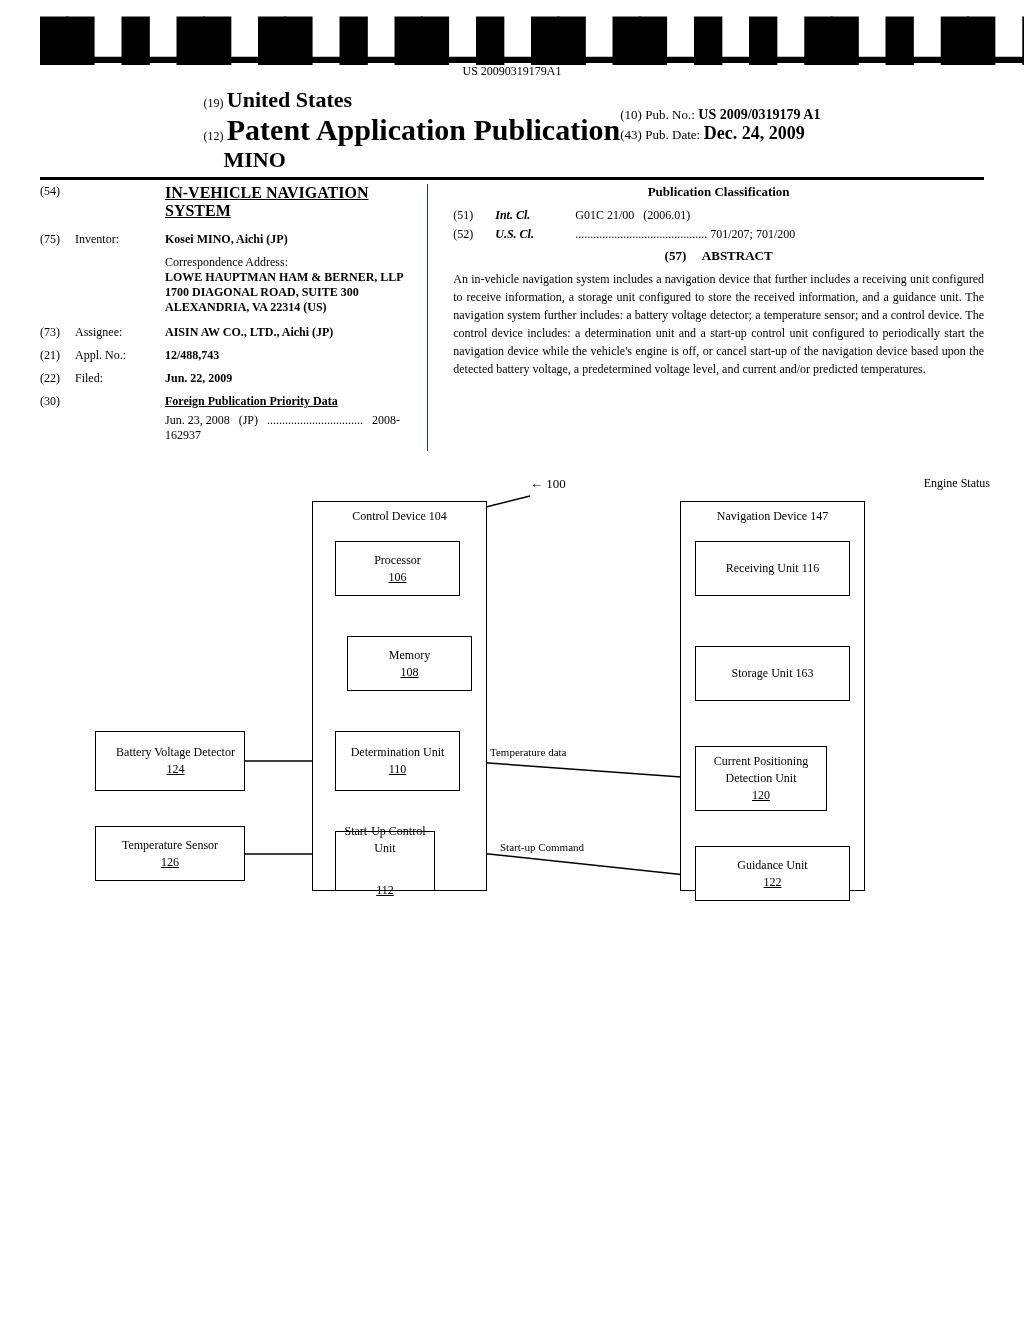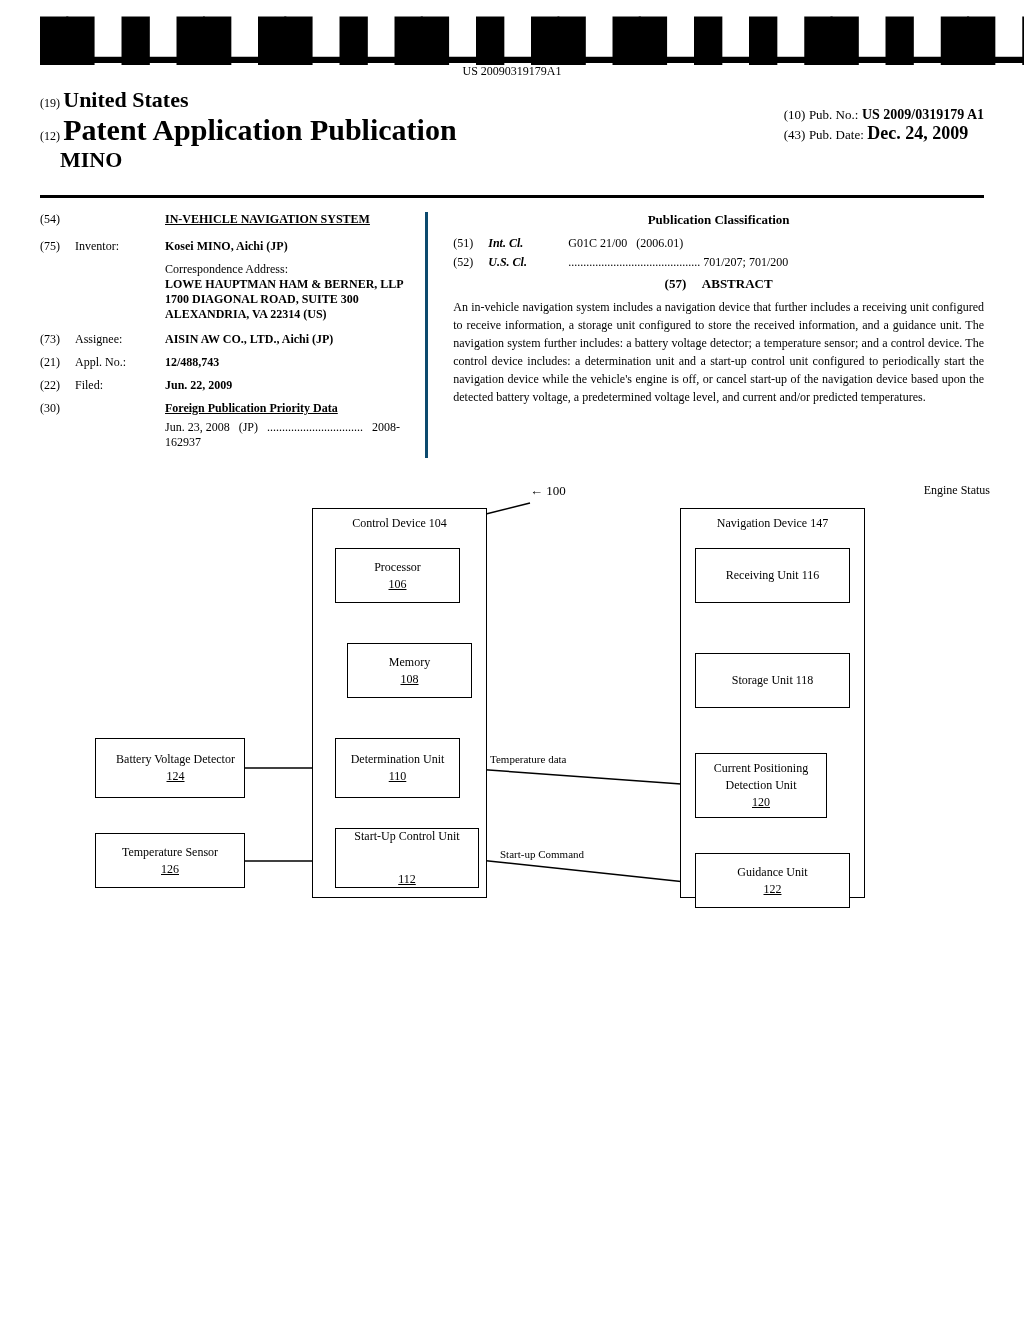--- a/index.html
+++ b/index.html
@@ -30,25 +30,25 @@
     }
     .patent-number-center {
       text-align: center;
       font-size: 12px;
       margin-bottom: 8px;
     }
 
     
     .header-section {
       display: flex;
-      justify-content: space-between;
+      justify-content: center;
       align-items: flex-start;
       border-bottom: 3px solid #000;
-      padding-bottom: 22px;
-      margin-bottom: 14px;
+      padding-bottom: 4px;
+      margin-bottom: 4px;
     }
     .header-left .country {
       font-size: 22px;
       font-weight: bold;
     }
     .header-left .patent-title {
       font-size: 30px;
       font-weight: bold;
     }
     .header-left .inventor-name {
@@ -70,21 +70,21 @@
     .pub-date-label { font-size: 13px; }
     .pub-date-value { font-size: 18px; font-weight: bold; }
 
     
     .body-section {
       display: flex;
       gap: 20px;
     }
     .left-col {
       width: 42%;
-      border-right: 3px solid #0c4a6e;
+      border-right: 1px solid #0c4a6e;
       padding-right: 15px;
     }
     .right-col {
       width: 58%;
       padding-left: 5px;
     }
 
     
     .field-row {
       display: flex;
@@ -102,21 +102,21 @@
     }
     .field-value {
       font-size: 12px;
       flex: 1;
     }
     .field-value strong {
       font-weight: bold;
     }
 
     .section-title {
-      font-size: 12px;
+      font-size: 16px;
       font-weight: bold;
       text-decoration: underline;
       margin-bottom: 4px;
     }
 
     
     .pub-class-title {
       text-align: center;
       font-weight: bold;
       font-size: 13px;
@@ -129,20 +129,21 @@
     }
     .class-num {
       width: 35px;
       flex-shrink: 0;
     }
     .class-label {
       width: 80px;
       flex-shrink: 0;
       font-style: italic;
       font-weight: bold;
+      margin-left: 7px;
     }
     .class-value {
       flex: 1;
     }
     .abstract-title {
       text-align: center;
       font-weight: bold;
       font-size: 13px;
       margin: 6px 0 6px 0;
     }
@@ -196,22 +197,22 @@
     }
     .memory-box {
       left: 307px; top: 165px;
       width: 125px; height: 55px;
     }
     .determination-box {
       left: 295px; top: 260px;
       width: 125px; height: 60px;
     }
     .startup-box {
-      left: 295px; top: 350px;
-      width: 144px; height: 60px; gap: 26px;
+      left: 295px; top: 360px;
+      width: 100px; height: 60px; gap: 26px;
     }
 
     
     .receiving-box {
       left: 655px; top: 70px;
       width: 155px; height: 55px;
     }
     .storage-box {
       left: 655px; top: 175px;
       width: 155px; height: 55px;
@@ -503,21 +504,21 @@
       <div class="diag-box startup-box">
         <div>Start-Up Control Unit</div>
         <div class="underline-num">112</div>
       </div>
 
       <div class="diag-box receiving-box">
         <div>Receiving Unit 116</div>
       </div>
 
       <div class="diag-box storage-box">
-        <div>Storage Unit 118</div>
+        <div>Storage Unit 163</div>
       </div>
 
       <div class="diag-box current-pos-box">
         <div>Current Positioning Detection Unit</div>
         <div class="underline-num">120</div>
       </div>
 
       <div class="diag-box guidance-box">
         <div>Guidance Unit</div>
         <div class="underline-num">122</div>

